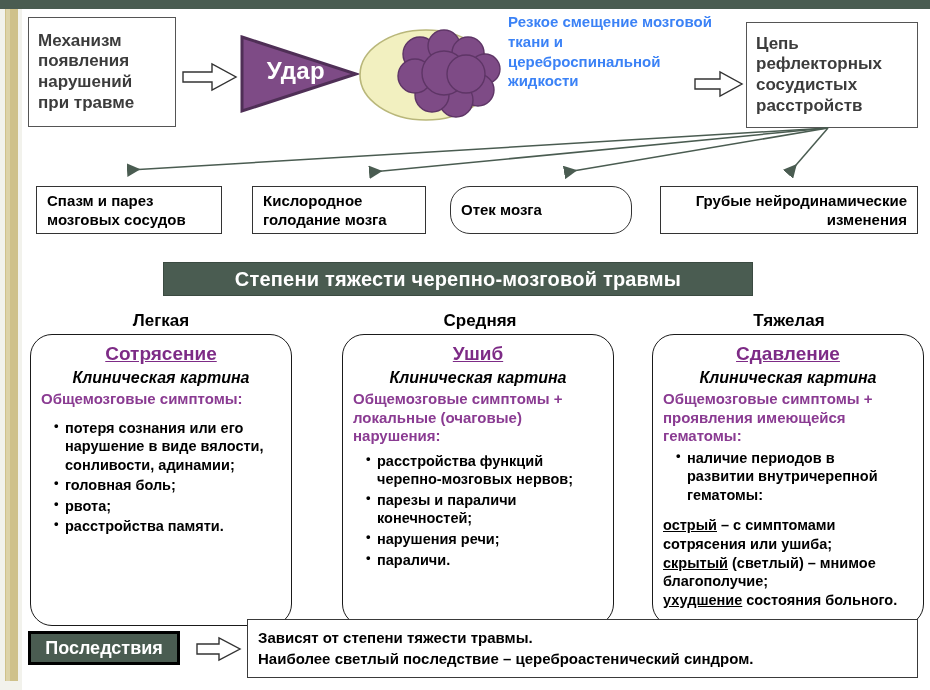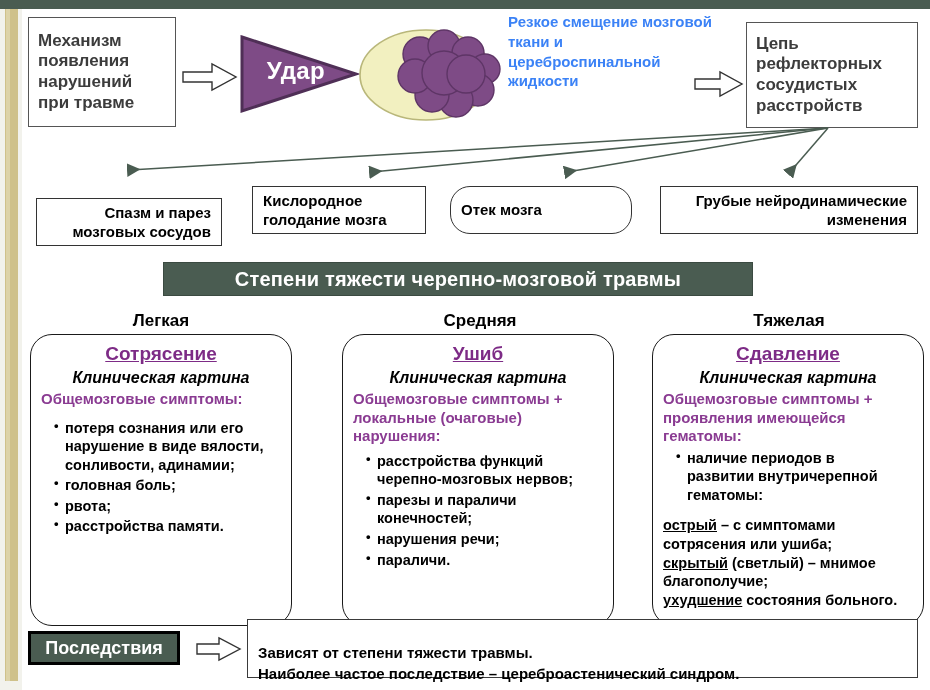--- a/index.html
+++ b/index.html
@@ -69,21 +69,21 @@
     border: 1px solid #333;
     background: #fff;
     box-sizing: border-box;
     display: flex;
     align-items: center;
     color: #000;
     font-size: 15px;
     font-weight: bold;
   }
   .consequence-box .txt { padding: 0 10px; line-height: 1.3; }
-  #cons-0 { left: 36px;  top: 198px; width: 186px; height: 48px; text-align: right; }
+  #cons-0 { left: 36px;  top: 186px; width: 186px; height: 48px; }
   #cons-1 { left: 252px; top: 186px; width: 174px; height: 48px; }
   #cons-2 { left: 450px; top: 186px; width: 182px; height: 48px; border-radius: 20px; }
   #cons-3 { left: 660px; top: 186px; width: 258px; height: 48px; text-align: right; }
 
   
   #impact-arrow {
     position: absolute; left: 182px; top: 62px;
     width: 56px; height: 30px;
   }
   #wedge {
@@ -235,21 +235,21 @@
     position: absolute; left: 196px; top: 636px;
     width: 46px; height: 26px;
   }
   #consequences-box {
     position: absolute;
     left: 247px; top: 619px;
     width: 671px; height: 59px;
     border: 1.4px solid #3a3a3a;
     background: #fff;
     box-sizing: border-box;
-    padding: 22px 10px;
+    padding: 7px 10px;
     color: #000;
     font-size: 15px;
     font-weight: bold;
     line-height: 1.42;
   }
 </style>
 </head>
 <body>
 
 <div id="page">
@@ -368,16 +368,16 @@
       <div><span class="u">ухудшение</span><span> состояния больного.</span></div>
     </div>
   </div>
 
   <div id="consequences-label">Последствия</div>
   <svg id="consequences-arrow" viewBox="0 0 46 26">
     <polygon points="1,8 23,8 23,2 44,13 23,24 23,18 1,18" fill="#ffffff" stroke="#333" stroke-width="1.4"></polygon>
   </svg>
   <div id="consequences-box">
     <div>Зависят от степени тяжести травмы.</div>
-    <div>Наиболее частое последствие – цереброастенический синдром.</div>
+    <div>Наиболее светлый последствие – цереброастенический синдром.</div>
   </div>
 
 </div>
 
 </body></html>

